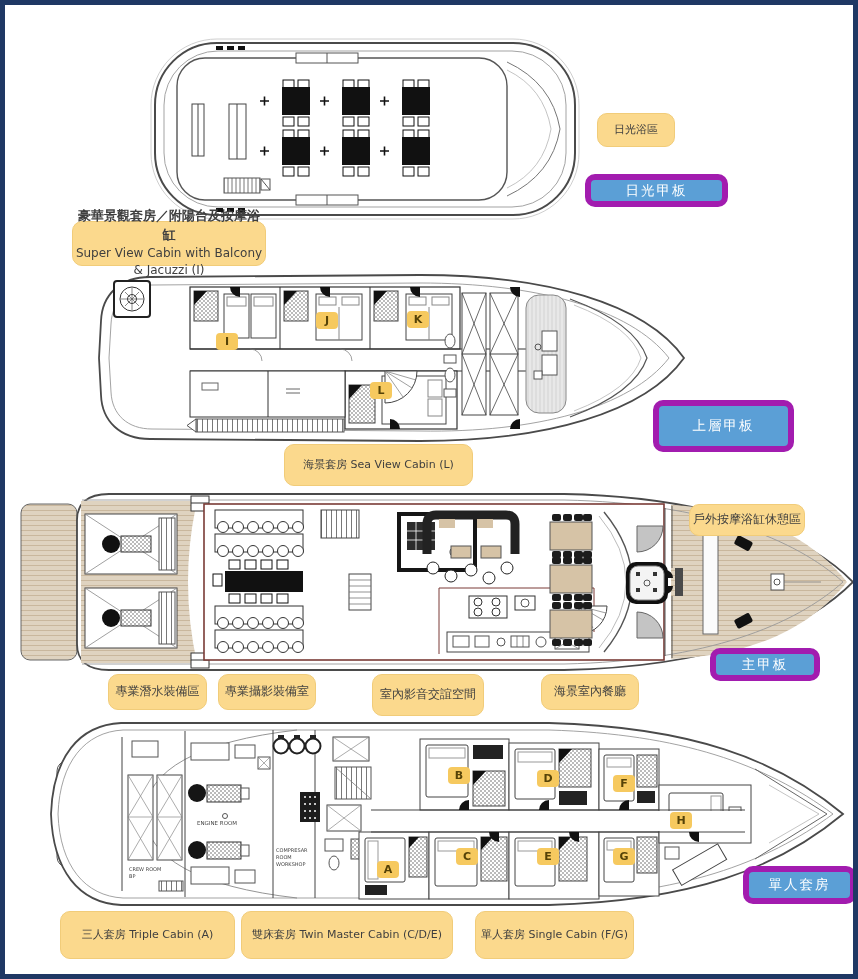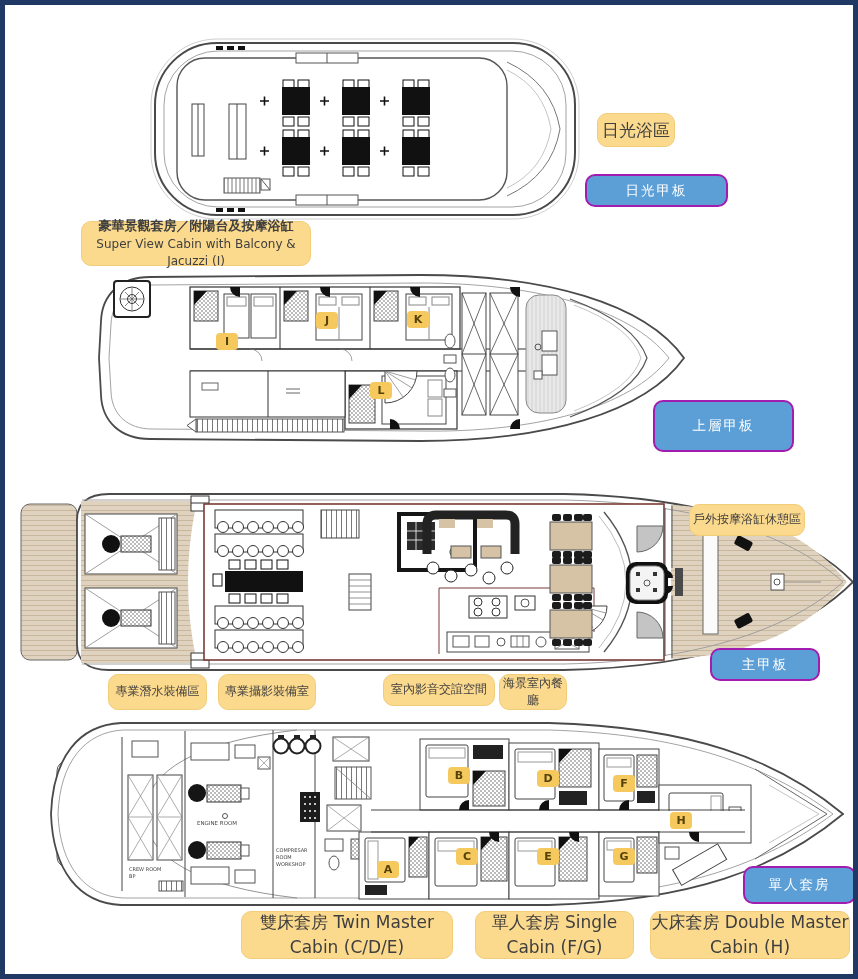--- a/index.html
+++ b/index.html
@@ -1,24 +1,24 @@
 <!DOCTYPE html>
 <html><head>
 <meta charset="utf-8">
 <style>
   html,body{margin:0;padding:0;background:#fff;}
   .page{position:relative;width:858px;height:979px;box-sizing:border-box;border:5px solid #1F3864;background:#fff;overflow:hidden;font-family:"DejaVu Sans",sans-serif;}
   .plan{position:absolute;}
   svg text{font-family:"DejaVu Sans",sans-serif;}
   .badge{position:absolute;display:flex;flex-direction:column;align-items:center;justify-content:center;text-align:center;border-radius:10px;z-index:4;box-sizing:border-box;line-height:1.45;}
   .badge.yellow{background:#FBD98D;border:1px solid #F1CC79;color:#3F3F3F;}
-  .badge.blue{background:#5B9FD6;border:2px solid #a21caf;color:#FFFFFF;letter-spacing:2px;font-size:13.5px;}
+  .badge.blue{background:#5B9FD6;border:6px solid #a21caf;color:#FFFFFF;letter-spacing:2px;font-size:13.5px;}
   .badge .zh{font-size:13px;font-weight:600;}
   .badge .en{font-size:12px;font-weight:400;}
-  .badge .one{font-size:17px;font-weight:500;}
+  .badge .one{font-size:11px;font-weight:500;}
   .marker{position:absolute;width:22px;height:17px;background:#F6C95F;border-radius:4px;color:#554207;font-size:11px;font-weight:700;display:flex;align-items:center;justify-content:center;z-index:3;}
 </style>
 </head>
 <body>
 
 <div class="page">
 
   <svg class="plan" style="left:145px;top:33px" width="430" height="182" viewBox="0 0 430 182">
     <defs>
       <g id="tb">
@@ -524,52 +524,55 @@
       <span>G</span>
     </div>
   <div class="marker" style="left:665px;top:807px">
       <span>H</span>
     </div>
 
   <div class="badge yellow" style="left:592px;top:108px;width:78px;height:34px">
       <span class="one">日光浴區</span>
     </div>
 
-  <div class="badge yellow" style="left:76px;top:216px;width:230px;height:45px">
+  <div class="badge yellow" style="left:67px;top:216px;width:194px;height:45px">
     <span class="zh">豪華景觀套房／附陽台及按摩浴缸</span>
     <span class="en">Super View Cabin with Balcony &amp; Jacuzzi (I)</span>
   </div>
 
+  <div class="badge yellow" style="left:279px;top:439px;width:189px;height:42px">
+      <span class="one">海景套房 Sea View Cabin (L)</span>
+    </div>
 
   <div class="badge yellow" style="left:684px;top:499px;width:116px;height:32px">
       <span class="one" style="font-size:12px">戶外按摩浴缸休憩區</span>
     </div>
 
   <div class="badge yellow" style="left:213px;top:669px;width:98px;height:36px">
       <span class="one" style="font-size:12px">專業攝影裝備室</span>
     </div>
   <div class="badge yellow" style="left:103px;top:669px;width:99px;height:36px">
       <span class="one" style="font-size:12px">專業潛水裝備區</span>
     </div>
-  <div class="badge yellow" style="left:378px;top:669px;width:112px;height:32px">
+  <div class="badge yellow" style="left:367px;top:669px;width:112px;height:42px">
       <span class="one" style="font-size:12px">室內影音交誼空間</span>
     </div>
-  <div class="badge yellow" style="left:494px;top:669px;width:68px;height:36px">
+  <div class="badge yellow" style="left:536px;top:669px;width:98px;height:36px">
       <span class="one" style="font-size:12px">海景室內餐廳</span>
     </div>
 
+  <div class="badge yellow" style="left:55px;top:906px;width:175px;height:48px">
+      <span class="one">三人套房 Triple Cabin (A)</span>
+    </div>
   <div class="badge yellow" style="left:236px;top:906px;width:212px;height:48px">
       <span class="one">雙床套房 Twin Master Cabin (C/D/E)</span>
     </div>
   <div class="badge yellow" style="left:470px;top:906px;width:159px;height:48px">
       <span class="one">單人套房 Single Cabin (F/G)</span>
     </div>
-  <div class="badge yellow" style="left:645px;top:906px;width:200px;height:48px">
-      <span class="one">大床套房 Double Master Cabin (H)</span>
-    </div>
 
   <div class="badge blue" style="left:580px;top:169px;width:143px;height:33px">
       <span>日光甲板</span>
     </div>
   <div class="badge blue" style="left:648px;top:395px;width:141px;height:52px">
       <span>上層甲板</span>
     </div>
   <div class="badge blue" style="left:705px;top:643px;width:110px;height:33px">
       <span>主甲板</span>
     </div>

